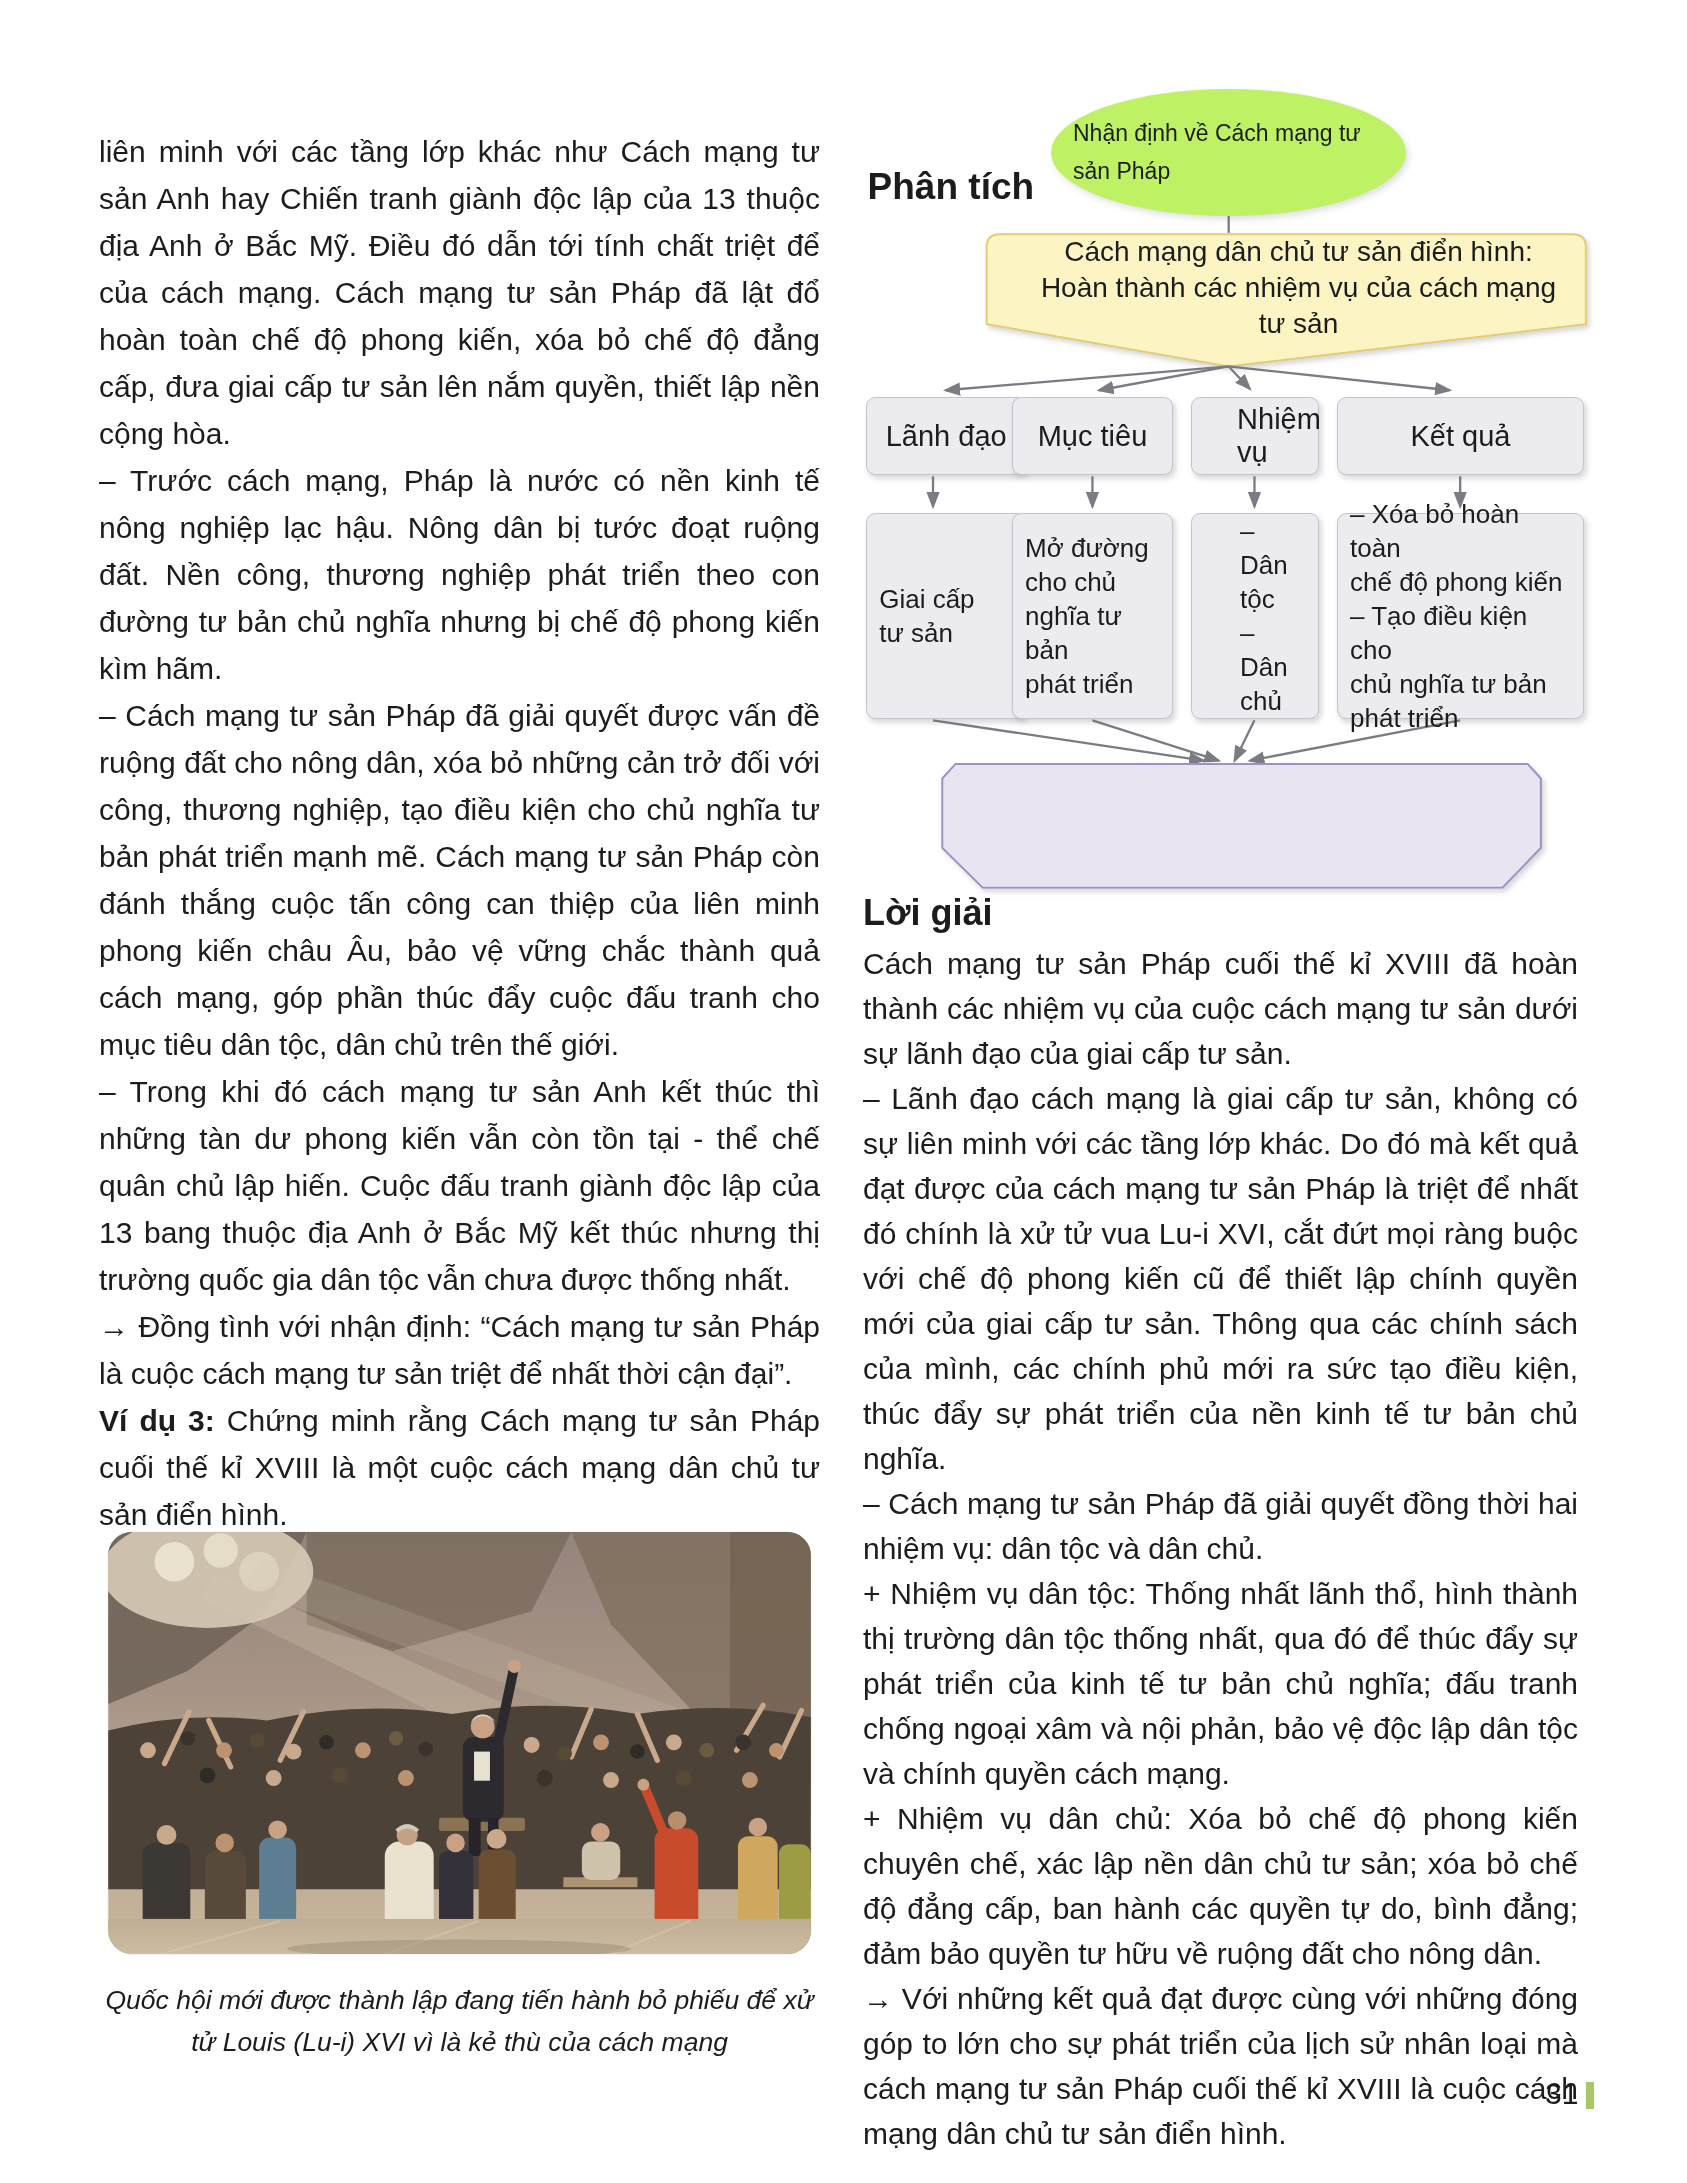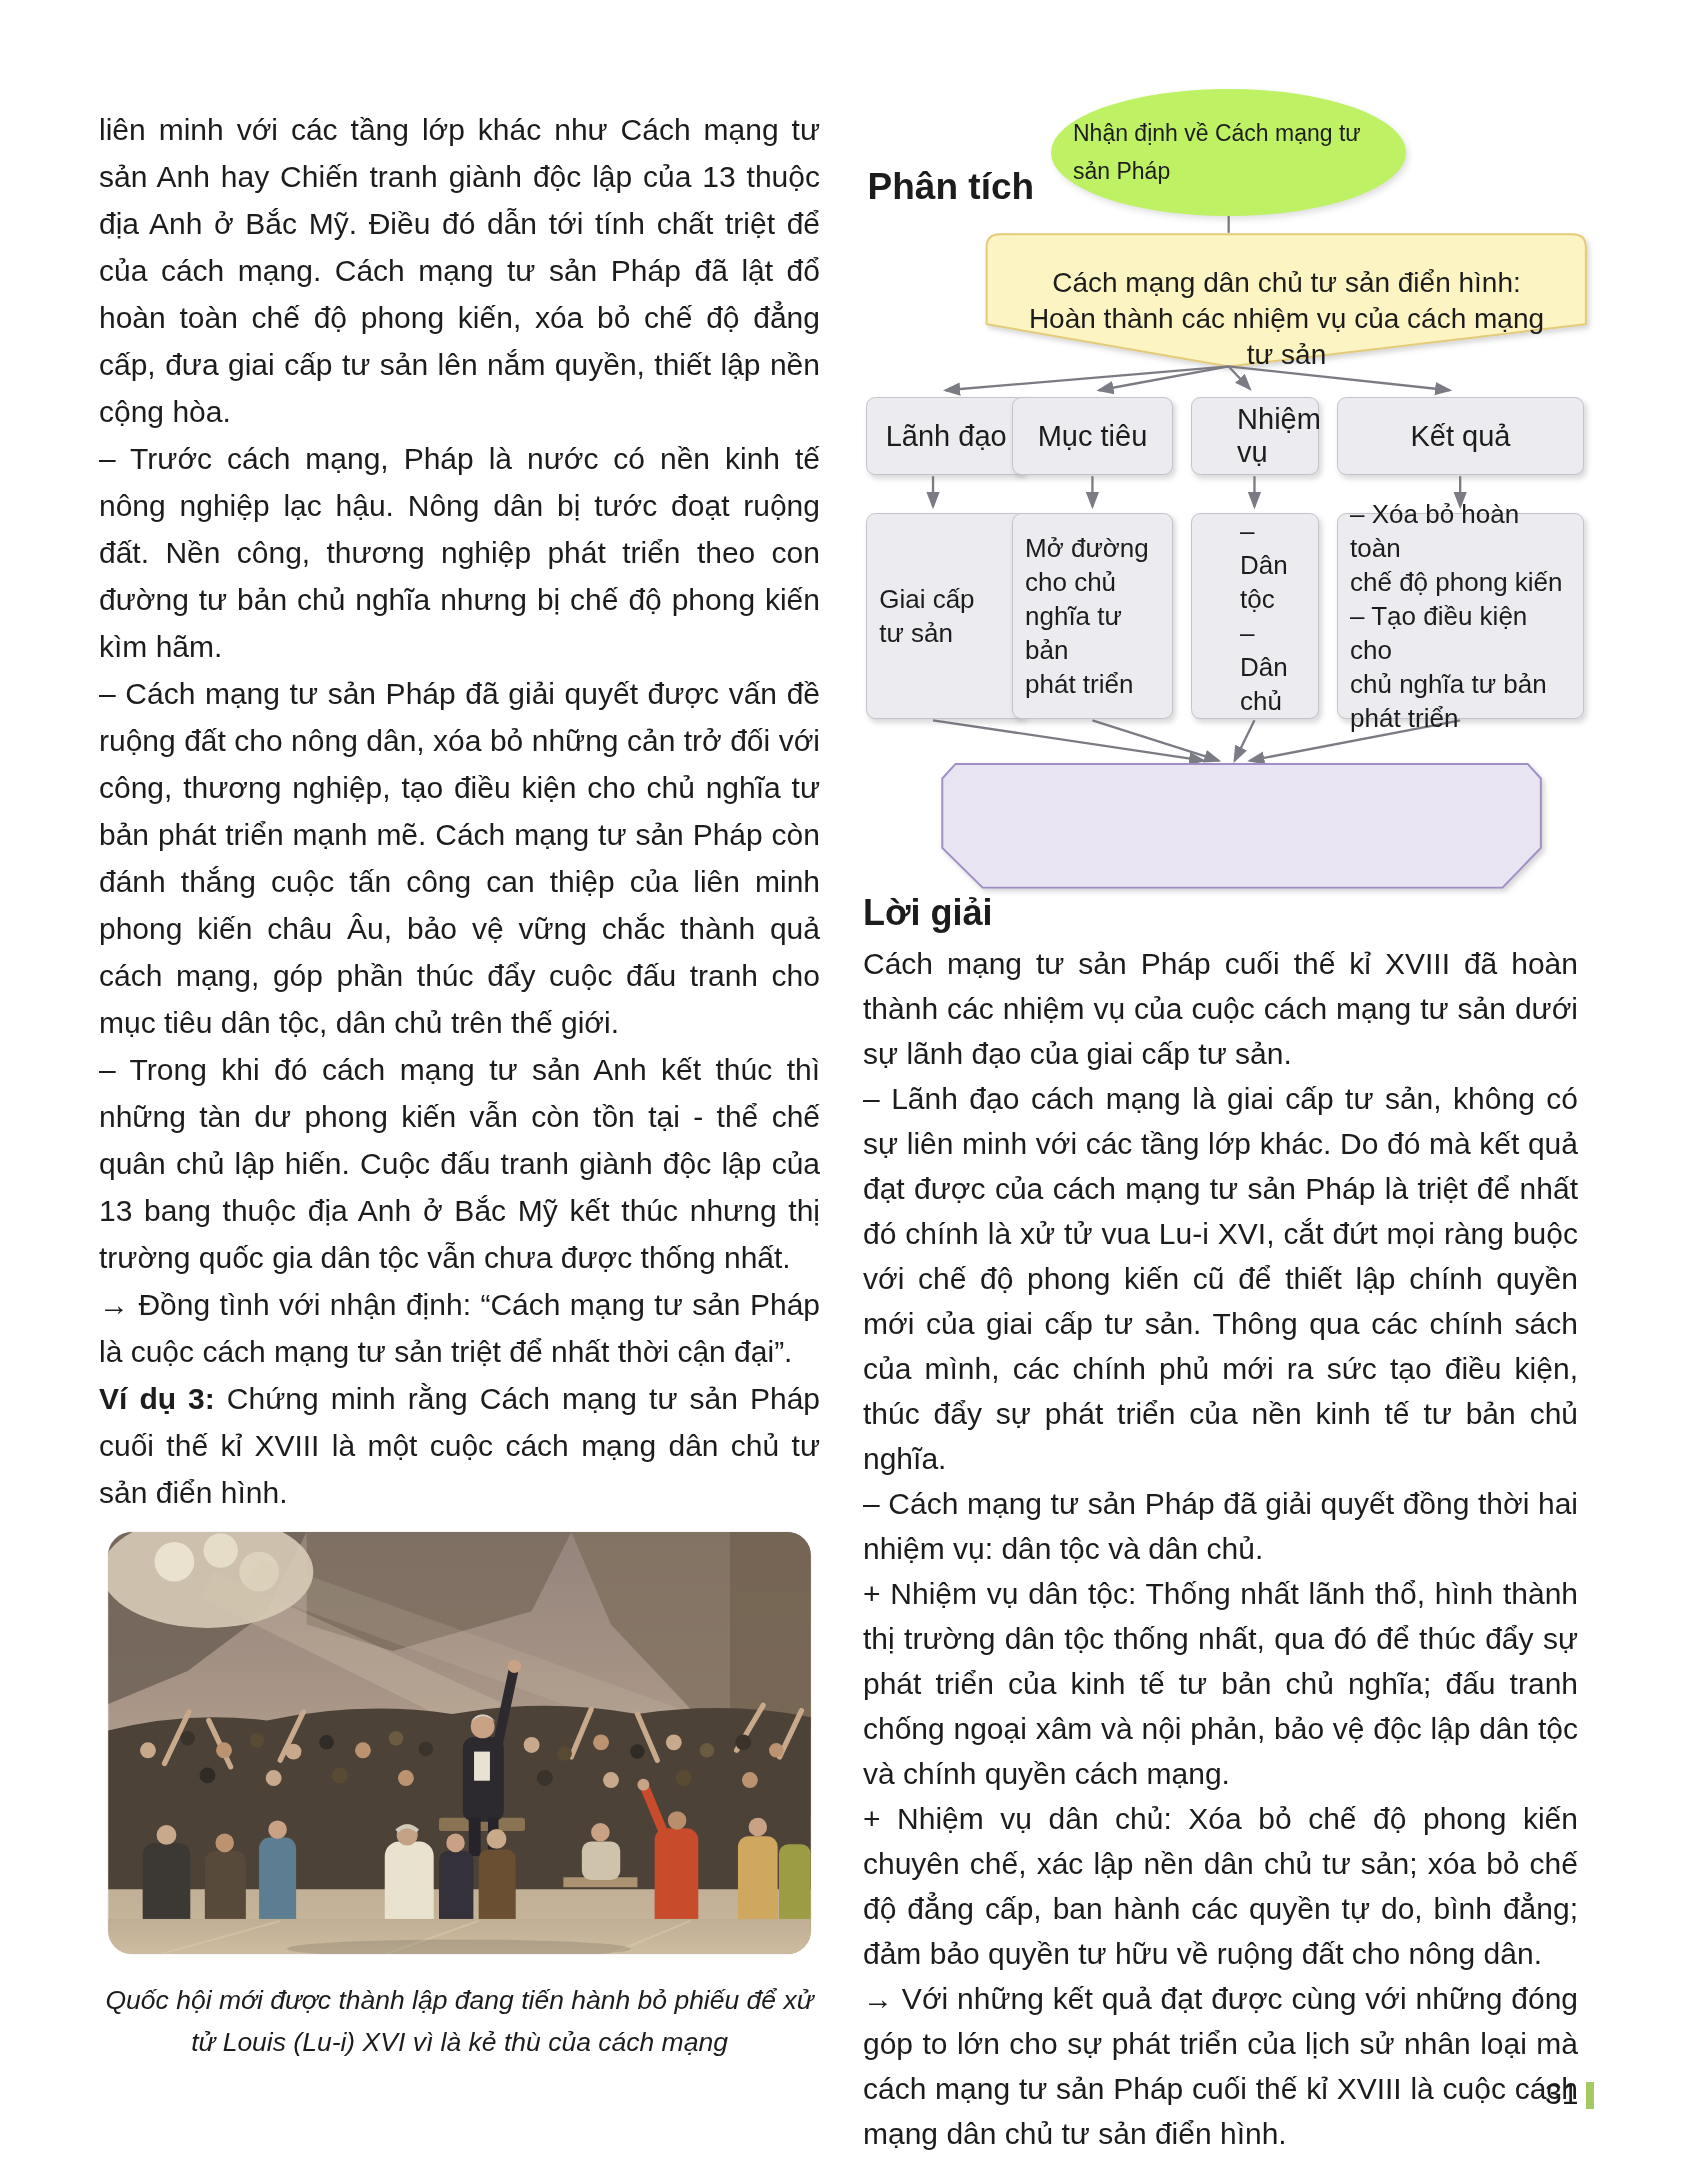--- a/index.html
+++ b/index.html
@@ -1,38 +1,38 @@
 <!DOCTYPE html>
 <html style="font-size:10.6px"><head>
 <meta charset="utf-8">
 <style>
   html,body{margin:0;padding:0;}
   body{
     width:1687px;height:2183px;position:relative;background:#ffffff;
     font-family:"Liberation Sans", sans-serif;color:#1c1c1c;overflow:hidden;
   }
   
-  .left-col{position:absolute;left:99px;top:106px;width:721px;
+  .left-col{position:absolute;left:99px;top:128px;width:721px;
     font-size:30px;line-height:47px;text-align:justify;}
   .left-col p{margin:0;}
   .bold{font-weight:bold;}
   .right-solution{position:absolute;left:863px;top:941px;width:715px;
     font-size:30px;line-height:45px;text-align:justify;}
   .right-solution p{margin:0;}
   .solution-heading{position:absolute;left:863px;top:892px;font-size:36px;font-weight:bold;}
   
   .diagram{position:absolute;left:853px;top:86px;width:754px;height:840px;}
   .diagram svg.wires{position:absolute;left:0;top:0;width:754px;height:840px;}
   .phan-tich{position:absolute;left:14.6px;top:80px;font-size:37px;font-weight:bold;}
   .ellipse-node{position:absolute;left:198px;top:2.6px;width:355px;height:127px;
     background:#bef264;border-radius:50%;display:flex;align-items:center;justify-content:center;
     text-align:left;font-size:23px;line-height:38px;box-shadow:2.6px 3.3px 6px rgba(110,110,115,.22);}
   .ellipse-node span{max-width:311px;}
-  .banner-text{position:absolute;left:134px;top:179px;width:599px;display:flex;justify-content:center;
-    text-align:center;font-size:28px;line-height:36px;}
+  .banner-text{position:absolute;left:134px;top:148px;width:599px;display:flex;justify-content:center;
+    text-align:center;font-size:28px;line-height:36px;padding-left:12px;}
   .banner-text span{max-width:516px;}
   .hbox{position:absolute;top:311px;height:78px;background:#ececf0;border:1.3px solid #c3c3cb;
     border-radius:9.3px;display:flex;align-items:center;justify-content:center;font-size:29px;
     box-shadow:2.6px 3.3px 5.3px rgba(110,110,120,.25);box-sizing:border-box;}
   .cbox{position:absolute;top:427px;height:206px;background:#ececf0;border:1.3px solid #c3c3cb;
     border-radius:9.3px;display:flex;align-items:center;font-size:26px;line-height:34px;
     padding:0 12px;white-space:pre-line;box-shadow:2.6px 3.3px 5.3px rgba(110,110,120,.25);box-sizing:border-box;}
   .b1{left:13.2px;width:160px;}  .b2{left:159px;width:161px;}
   .b3{left:338px;width:128px;padding-left:48px;} .b4{left:484px;width:247px;}
   .conclusion-text{position:absolute;left:106px;top:691px;width:569px;display:flex;justify-content:center;

